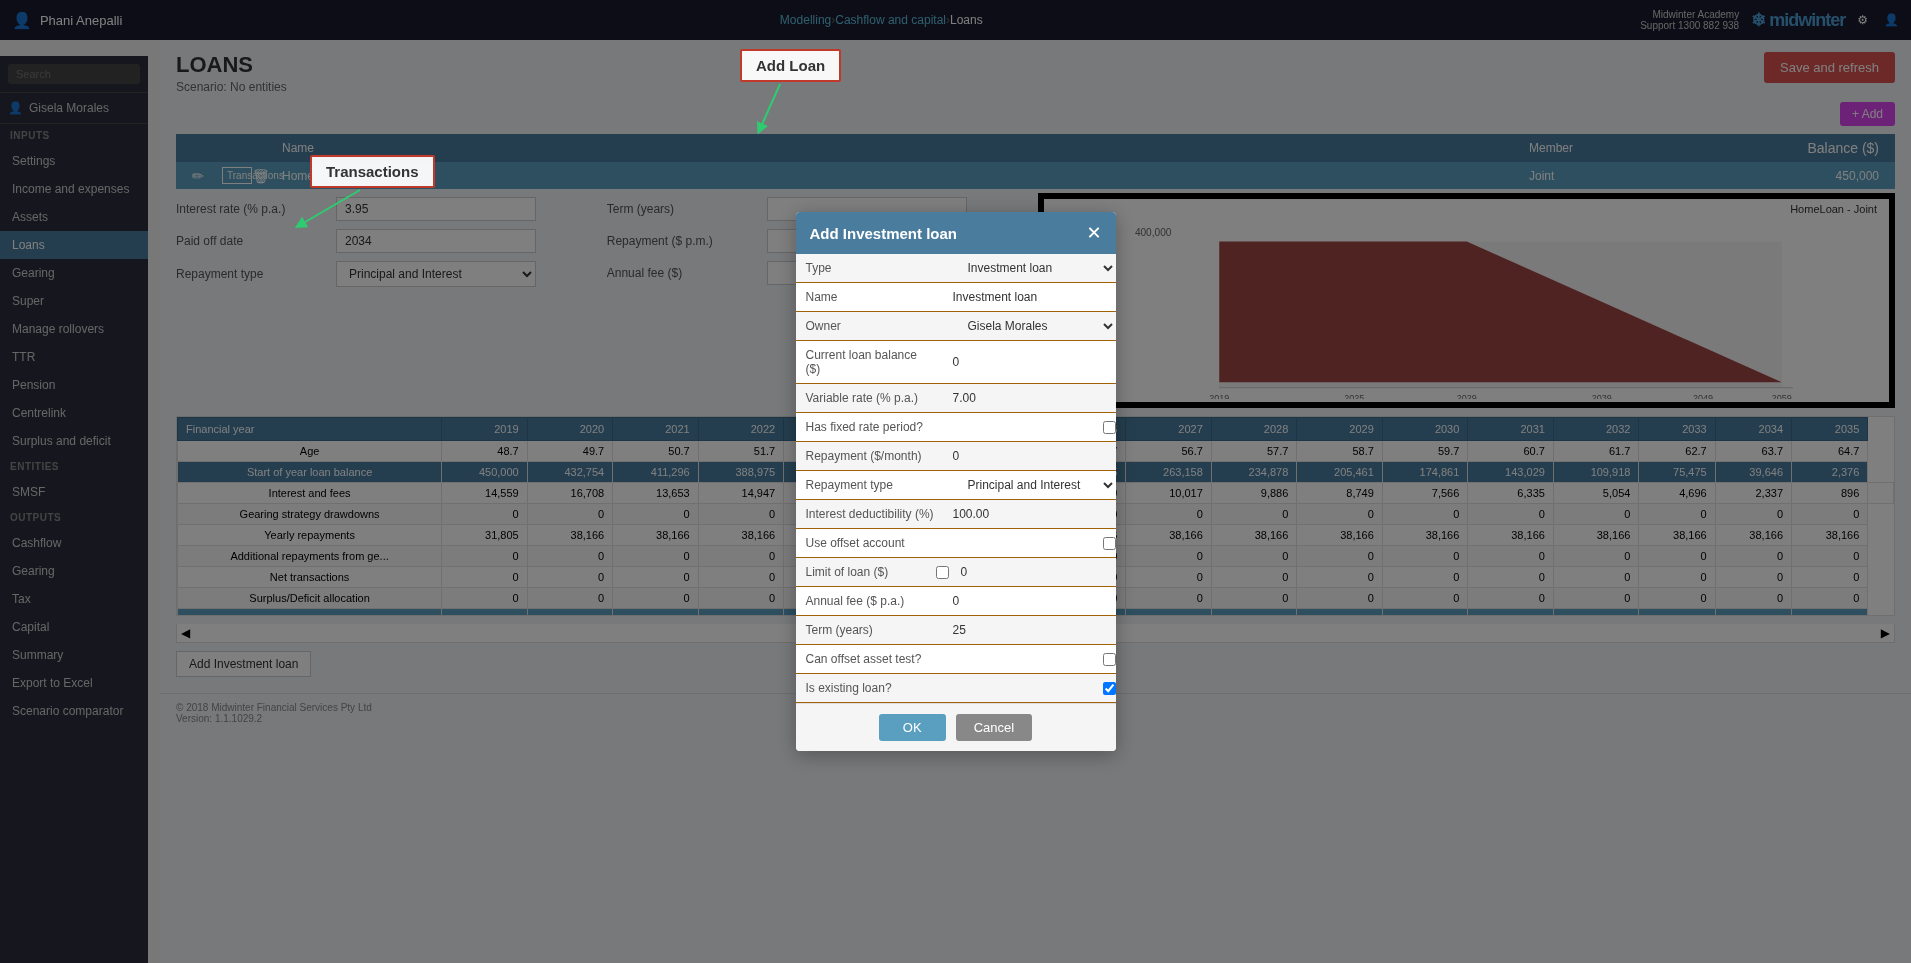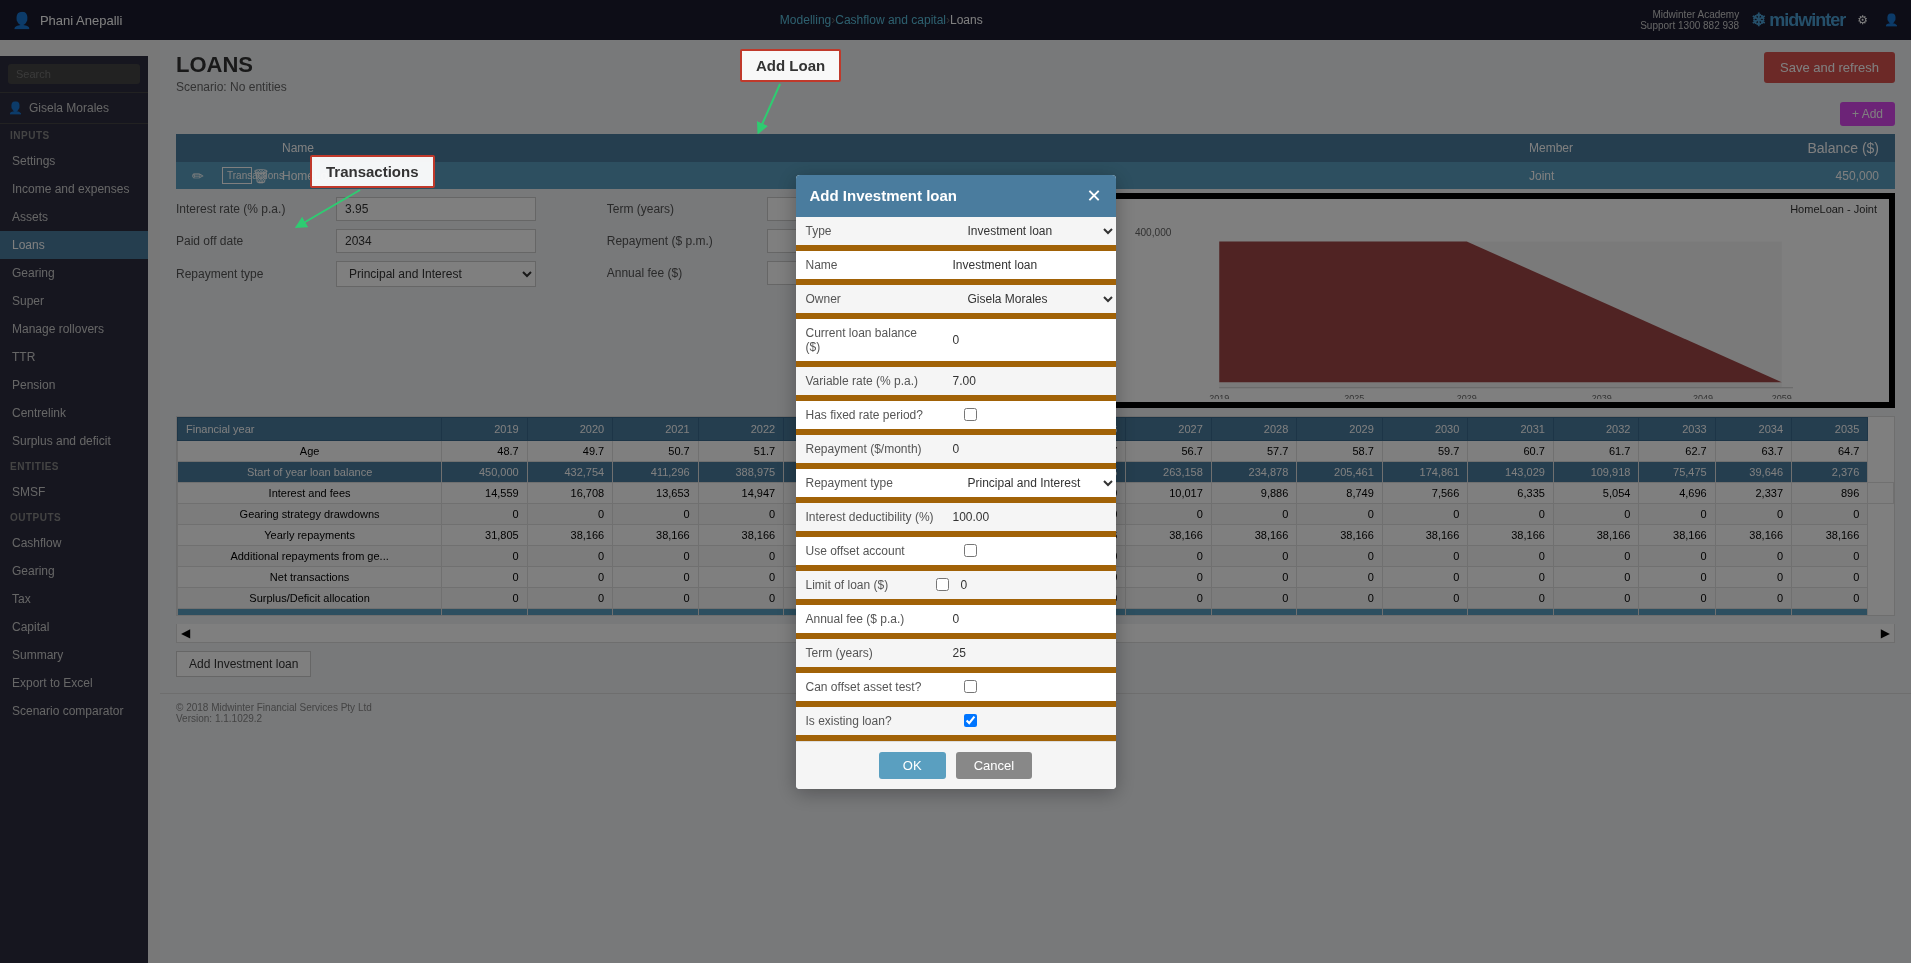--- a/index.html
+++ b/index.html
@@ -147,21 +147,22 @@
       background: #4a7c9e; color: #fff; padding: 10px 14px;
       display: flex; justify-content: space-between; align-items: center;
       font-size: 15px; font-weight: bold;
     }
     .modal-close {
       cursor: pointer; font-size: 18px; color: #fff; background: none; border: none;
     }
     .modal-body { padding: 0; }
     .modal-row {
       display: flex; align-items: center;
-      border-bottom: 6px solid #a16207;
+      border-bottom: 1px solid #a16207;
+      justify-content: space-between;
     }
     .modal-row:nth-child(odd) { background: #f5f5f5; }
     .modal-row:nth-child(even) { background: #fff; }
     .modal-label {
       padding: 7px 10px; color: #555; font-size: 12px; width: 160px; min-width: 140px;
     }
     .modal-input {
       flex: 1; border: none; background: transparent; padding: 6px 8px;
       font-size: 12px; color: #333; outline: none;
     }

